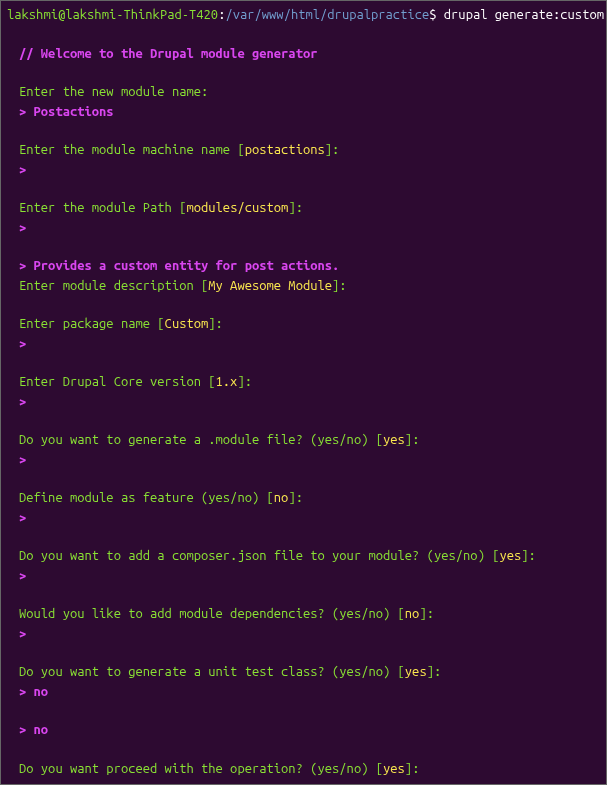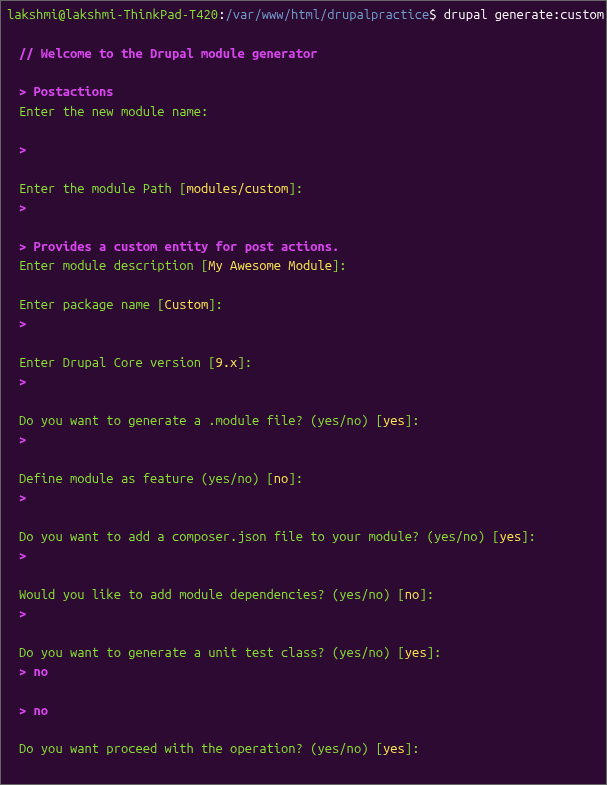--- a/index.html
+++ b/index.html
@@ -36,40 +36,41 @@
 <div class="terminal">
   <div class="line prompt-line">
     <span class="user-host">lakshmi@lakshmi-ThinkPad-T420</span><span class="white-text">:</span><span class="path">/var/www/html/drupalpractice</span><span class="dollar">$ </span><span class="command">drupal generate:custom</span>
   </div>
   <div class="blank"></div>
 
   <div class="indent">
     <div class="line white">// Welcome to the Drupal module generator</div>
     <div class="blank"></div>
 
+    <div class="line green">Enter the new module name:</div>
     <div class="line white">&gt; Postactions</div>
-    <div class="line green">Enter the new module name:</div>
     <div class="blank"></div>
 
+    <div class="line"><span class="green">Enter the module machine name [</span><span class="yellow">postactions</span><span class="green">]:</span></div>
     <div class="line white">&gt;</div>
     <div class="blank"></div>
 
     <div class="line"><span class="green">Enter the module Path [</span><span class="yellow">modules/custom</span><span class="green">]:</span></div>
     <div class="line white">&gt;</div>
     <div class="blank"></div>
 
     <div class="line white">&gt; Provides a custom entity for post actions.</div>
     <div class="line"><span class="green">Enter module description [</span><span class="yellow">My Awesome Module</span><span class="green">]:</span></div>
     <div class="blank"></div>
 
     <div class="line"><span class="green">Enter package name [</span><span class="yellow">Custom</span><span class="green">]:</span></div>
     <div class="line white">&gt;</div>
     <div class="blank"></div>
 
-    <div class="line"><span class="green">Enter Drupal Core version [</span><span class="yellow">9.x</span><span class="green">]:</span></div>
+    <div class="line"><span class="green">Enter Drupal Core version [</span><span class="yellow">1.x</span><span class="green">]:</span></div>
     <div class="line white">&gt;</div>
     <div class="blank"></div>
 
     <div class="line"><span class="green">Do you want to generate a .module file? (yes/no) [</span><span class="yellow">yes</span><span class="green">]:</span></div>
     <div class="line white">&gt;</div>
     <div class="blank"></div>
 
     <div class="line"><span class="green">Define module as feature (yes/no) [</span><span class="yellow">no</span><span class="green">]:</span></div>
     <div class="line white">&gt;</div>
     <div class="blank"></div>

